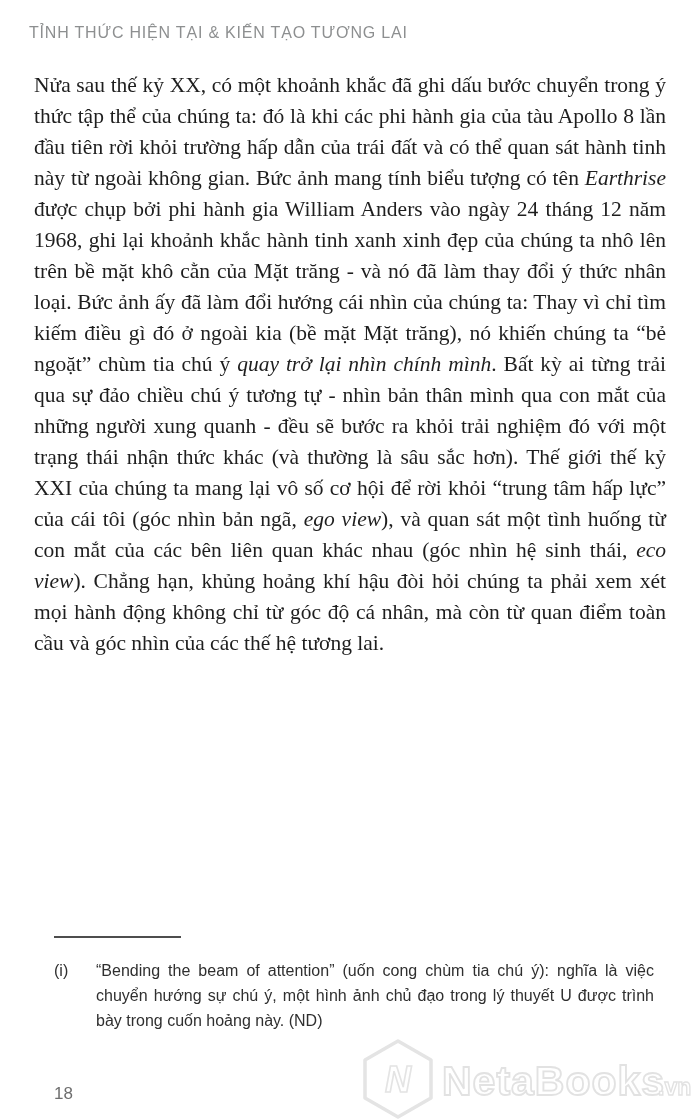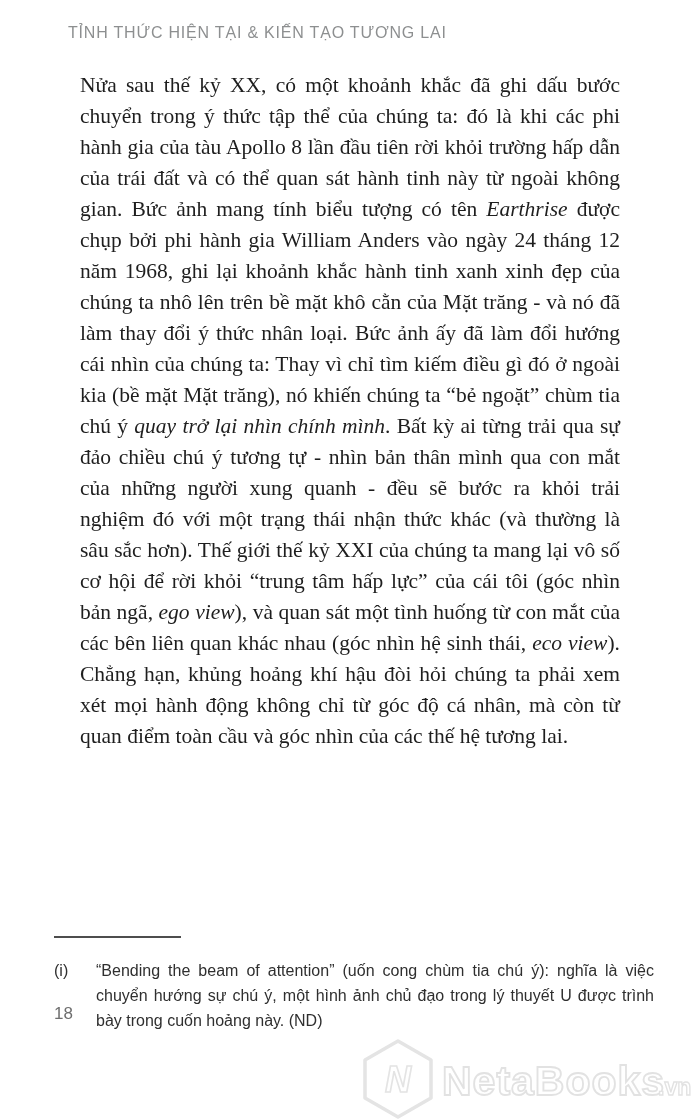--- a/index.html
+++ b/index.html
@@ -5,21 +5,21 @@
   html, body { margin: 0; padding: 0; background: #ffffff; }
   .page {
     position: relative;
     width: 700px;
     height: 1120px;
     background: #ffffff;
     overflow: hidden;
     font-family: "Liberation Serif", serif;
   }
   .content {
-    padding: 0 68px;
+    padding: 0 29px;
   }
   .running-header {
     margin-top: 24px;
     font-family: "Liberation Sans", sans-serif;
     font-size: 16px;
     font-weight: 500;
     letter-spacing: 0.8px;
     color: #8d8f90;
   }
   .page-heading {
@@ -36,21 +36,21 @@
     margin-left: 2px;
     color: #2c2c2c;
   }
   .body-text {
     margin-top: 28px;
     font-size: 21.5px;
     line-height: 31px;
     color: #1e1e1e;
     text-align: justify;
   }
-  .body-text p { margin: 12px; }
+  .body-text p { margin: 5px; }
   .body-text p.indented {
     margin-top: 16px;
     text-indent: 38px;
   }
   .body-text em { font-style: italic; }
 
   .footnote-divider {
     position: absolute;
     left: 54px;
     top: 936px;
@@ -72,21 +72,21 @@
   .footnote .marker {
     flex: 0 0 42px;
   }
   .footnote .fn-text {
     flex: 1;
     text-align: justify;
   }
   .page-number {
     position: absolute;
     left: 54px;
-    top: 1004px;
+    top: 1084px;
     font-family: "Liberation Sans", sans-serif;
     font-size: 17px;
     color: #6e6e6e;
   }
   .watermark {
     position: absolute;
     left: 358px;
     top: 1038px;
     width: 342px;
     height: 82px;

